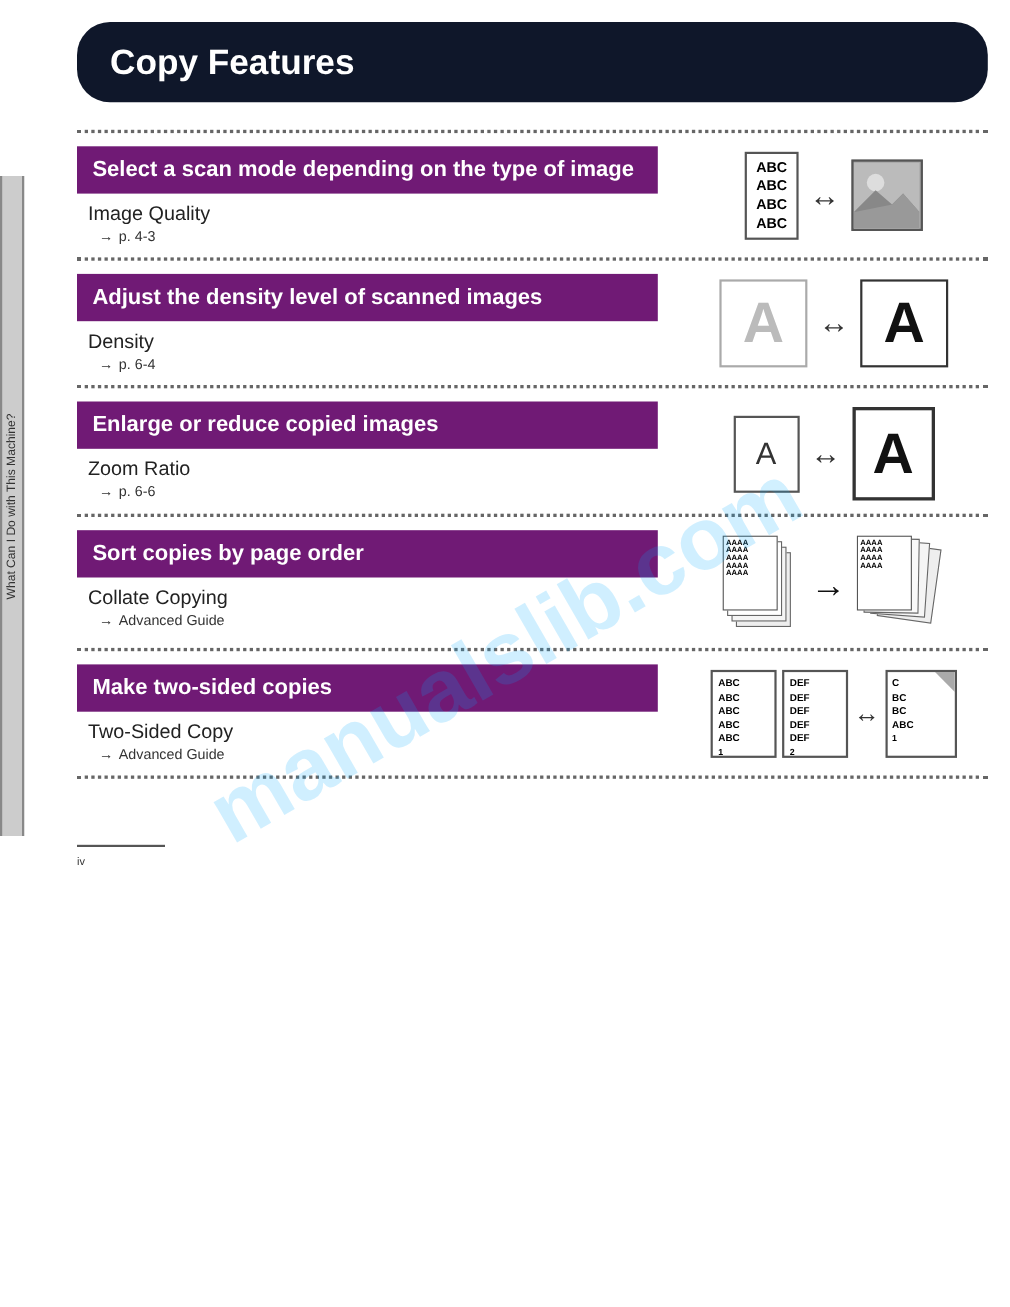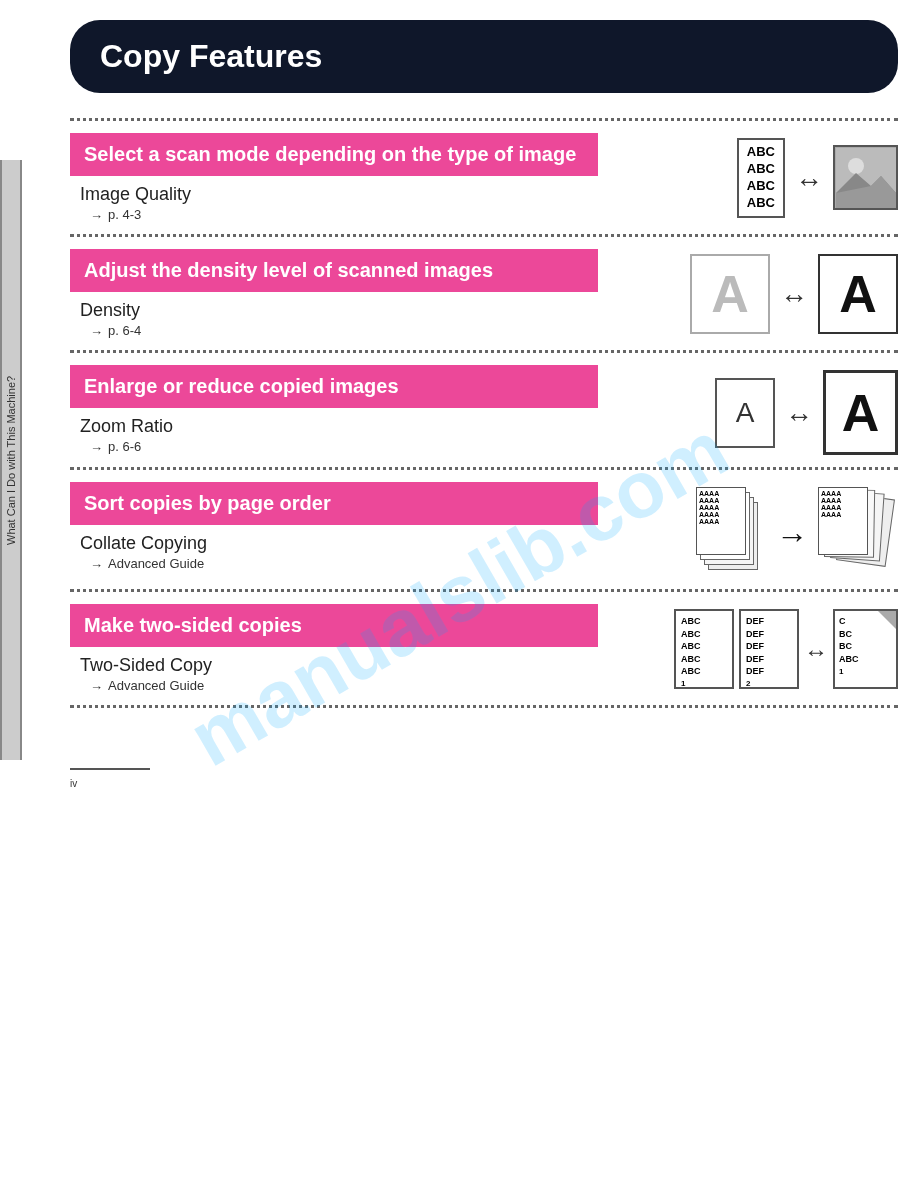--- a/index.html
+++ b/index.html
@@ -63,21 +63,21 @@
       align-items: flex-start;
       margin-bottom: 5px;
     }
 
     .feature-text {
       flex: 1;
       padding-right: 20px;
     }
 
     .feature-header {
-      background: #ec4899;
+      background: #701a75;
       padding: 10px 14px;
       margin-bottom: 8px;
     }
     .feature-header h2 {
       color: #fff;
       font-size: 20px;
       font-weight: bold;
     }
 
     .feature-name {
@@ -97,21 +97,21 @@
     .arrow-right {
       font-size: 13px;
     }
 
     
     .feature-image {
       width: 280px;
       flex-shrink: 0;
       display: flex;
       align-items: center;
-      justify-content: flex-end;
+      justify-content: center;
       gap: 10px;
       padding-top: 5px;
     }
 
     
     .dbl-arrow {
       font-size: 28px;
       color: #333;
     }
 

